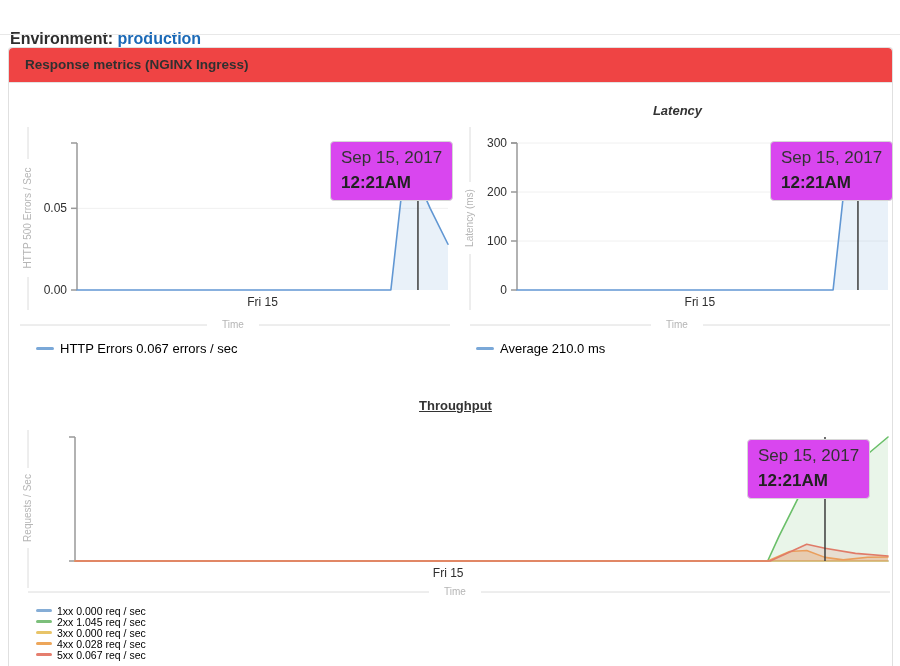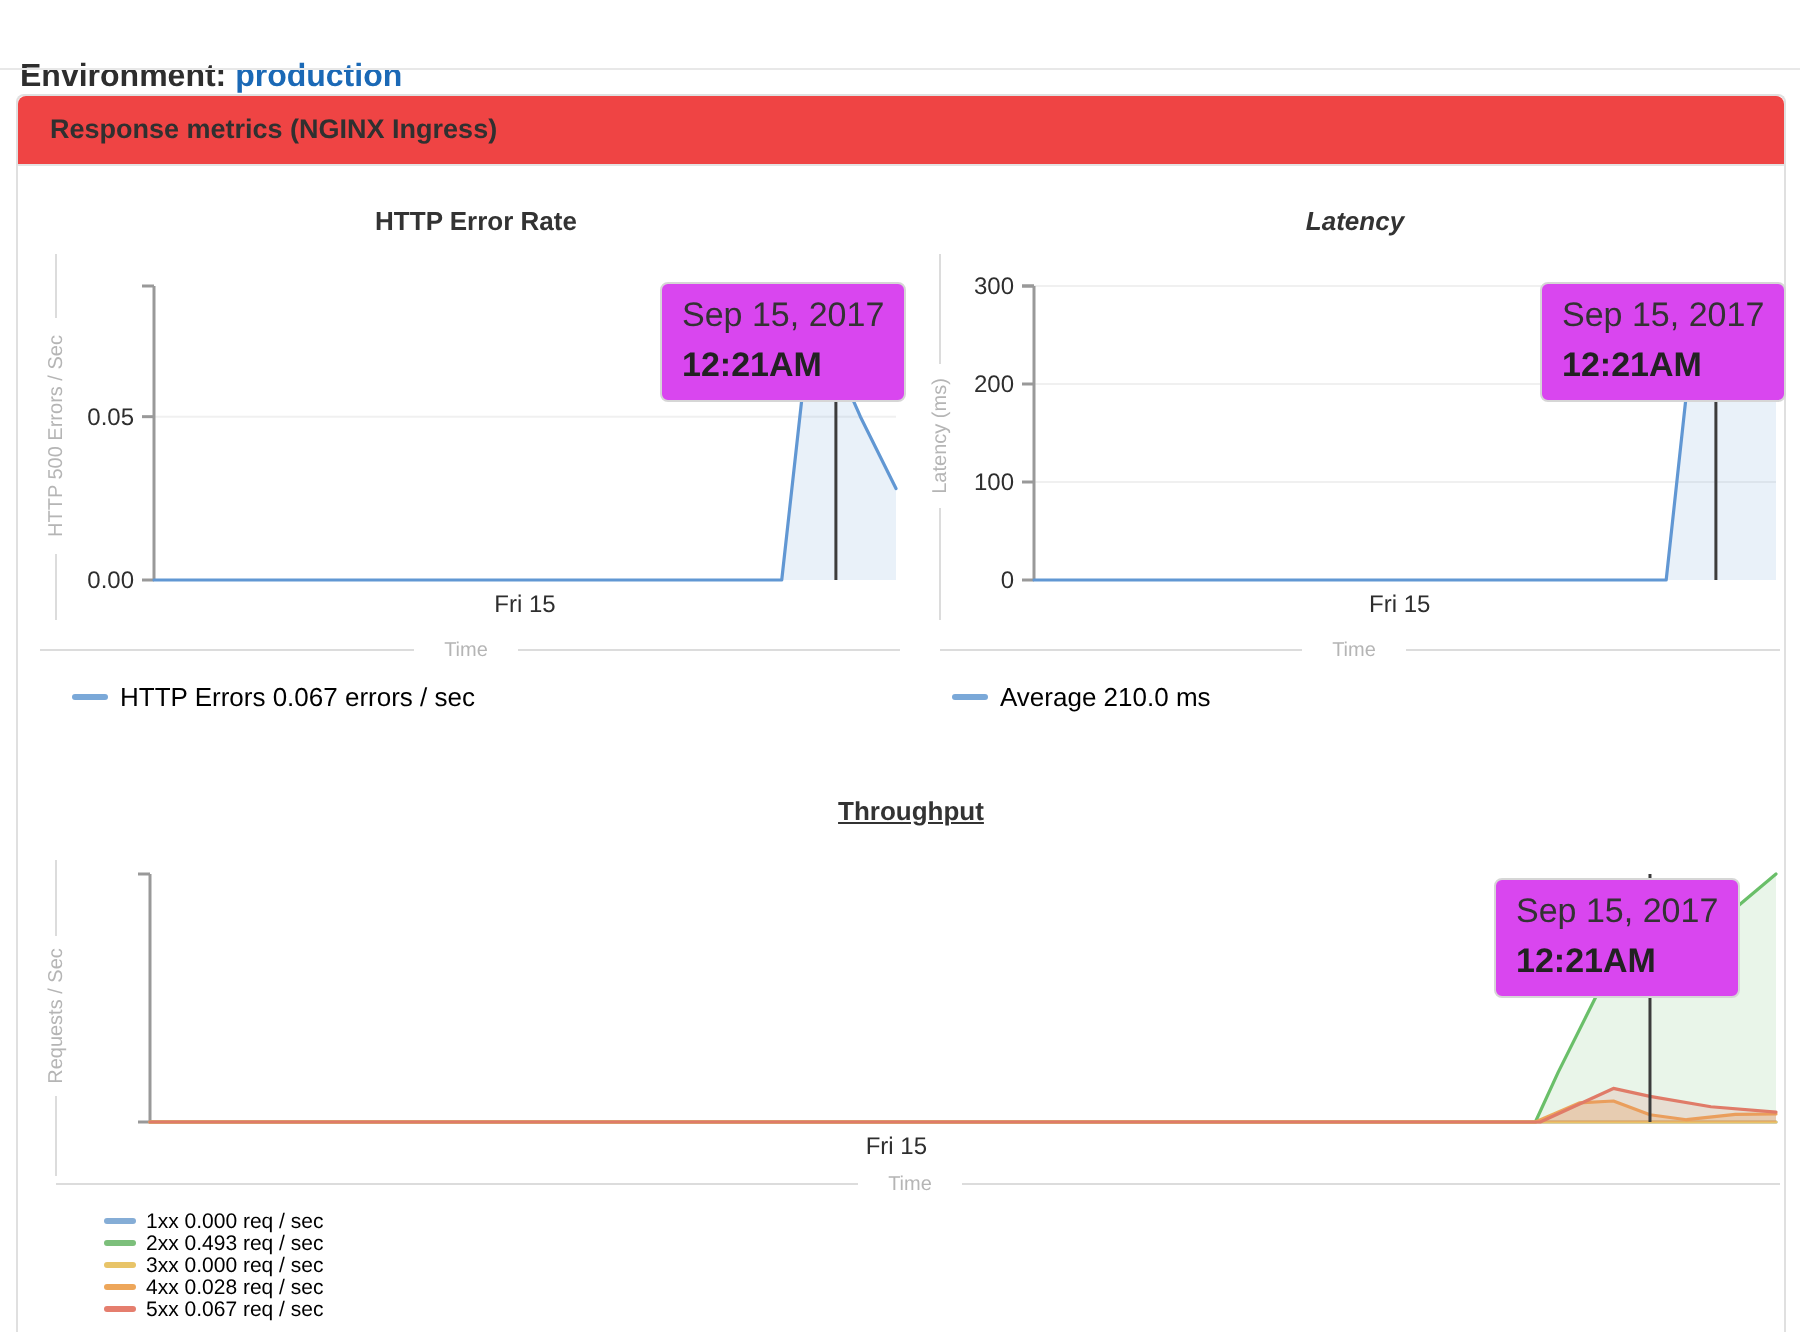--- a/index.html
+++ b/index.html
@@ -40,21 +40,20 @@
   <div class="page-heading">
     <span>Environment:</span>
     <a href="#">production</a>
   </div>
   <div class="top-divider"></div>
 
   <div class="panel">
     <div class="panel-header">Response metrics (NGINX Ingress)</div>
   </div>
 
-  <div class="chart-title" style="left:18px; top:103px; width:440px;">HTTP Error Rate</div>
   <div class="chart-box" style="left:18px; top:120px; width:440px; height:225px;">
     <svg id="svg-error-rate" width="440" height="225">
         <line x1="10" y1="7" x2="10" y2="39" stroke="#dcdcdc" stroke-width="1"></line>
         <line x1="10" y1="157" x2="10" y2="190" stroke="#dcdcdc" stroke-width="1"></line>
         <text x="10" y="98" fill="#b5b5b5" font-size="10px" text-anchor="middle" transform="rotate(-90 10 98)" dy="3">HTTP 500 Errors / Sec</text>
         <line x1="59" y1="88.33333333333333" x2="430" y2="88.33333333333333" stroke="#f0f0f0" stroke-width="1"></line>
         <line x1="59" y1="23" x2="59" y2="170" stroke="#999" stroke-width="1.5"></line>
         <line x1="53" y1="23" x2="59" y2="23" stroke="#999" stroke-width="1.5"></line>
         <line x1="53" y1="170" x2="59" y2="170" stroke="#999" stroke-width="1.5"></line>
         <text x="49" y="170" fill="#2e2e2e" font-size="12px" text-anchor="end" dy="4">0.00</text>
@@ -142,28 +141,28 @@
         <text x="430.16700000000003" y="149" fill="#2e2e2e" font-size="12px" text-anchor="middle">Fri 15</text>
         <line x1="10" y1="164" x2="411" y2="164" stroke="#dcdcdc" stroke-width="1"></line>
         <line x1="463" y1="164" x2="872" y2="164" stroke="#dcdcdc" stroke-width="1"></line>
         <text x="437" y="164" fill="#b5b5b5" font-size="10px" text-anchor="middle" dy="3">Time</text>
       </svg>
     <div class="tooltip" style="left:729px; top:11px;">
       <div class="tt-date">Sep 15, 2017</div>
       <div class="tt-time">12:21AM</div>
     </div>
   </div>
-  <div class="legend small" id="legend-throughput" style="left:52px; top:605px;">
+  <div class="legend small" id="legend-throughput" style="left:36px; top:605px;">
       <div class="legend-row">
         <span class="legend-swatch" style="background: rgb(133, 173, 214);"></span>
         <span>1xx 0.000 req / sec</span>
       </div>
       <div class="legend-row">
         <span class="legend-swatch" style="background: rgb(124, 191, 123);"></span>
-        <span>2xx 0.493 req / sec</span>
+        <span>2xx 1.045 req / sec</span>
       </div>
       <div class="legend-row">
         <span class="legend-swatch" style="background: rgb(232, 196, 104);"></span>
         <span>3xx 0.000 req / sec</span>
       </div>
       <div class="legend-row">
         <span class="legend-swatch" style="background: rgb(237, 166, 90);"></span>
         <span>4xx 0.028 req / sec</span>
       </div>
       <div class="legend-row">

